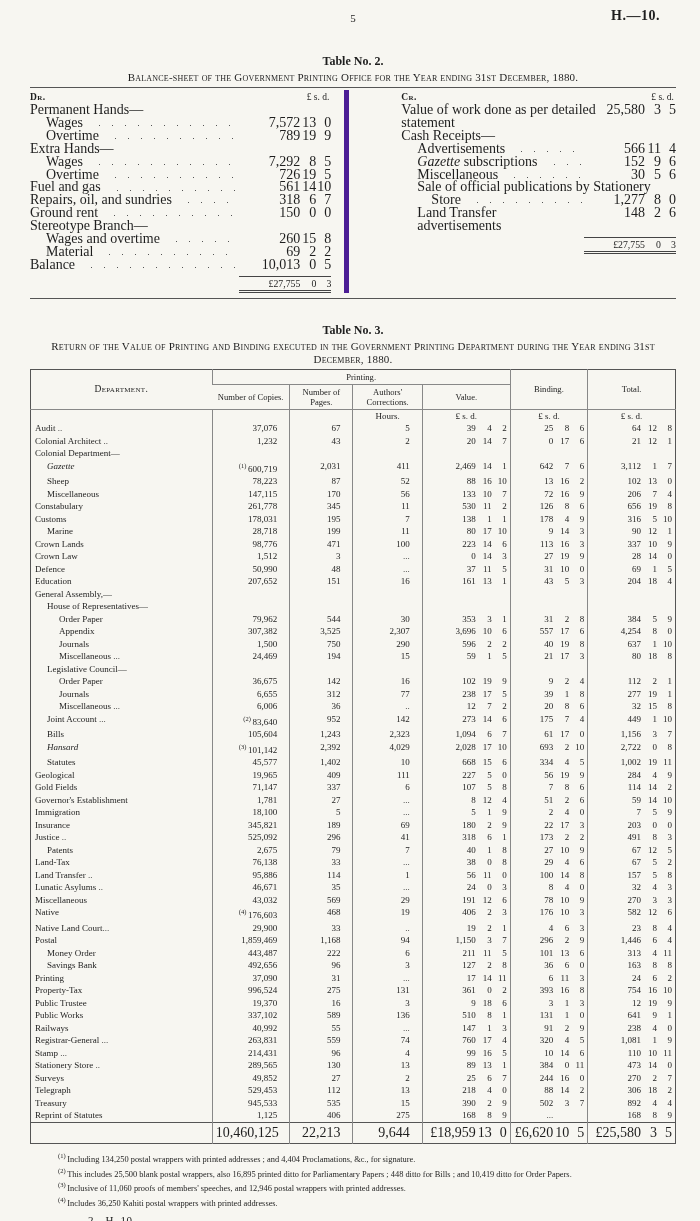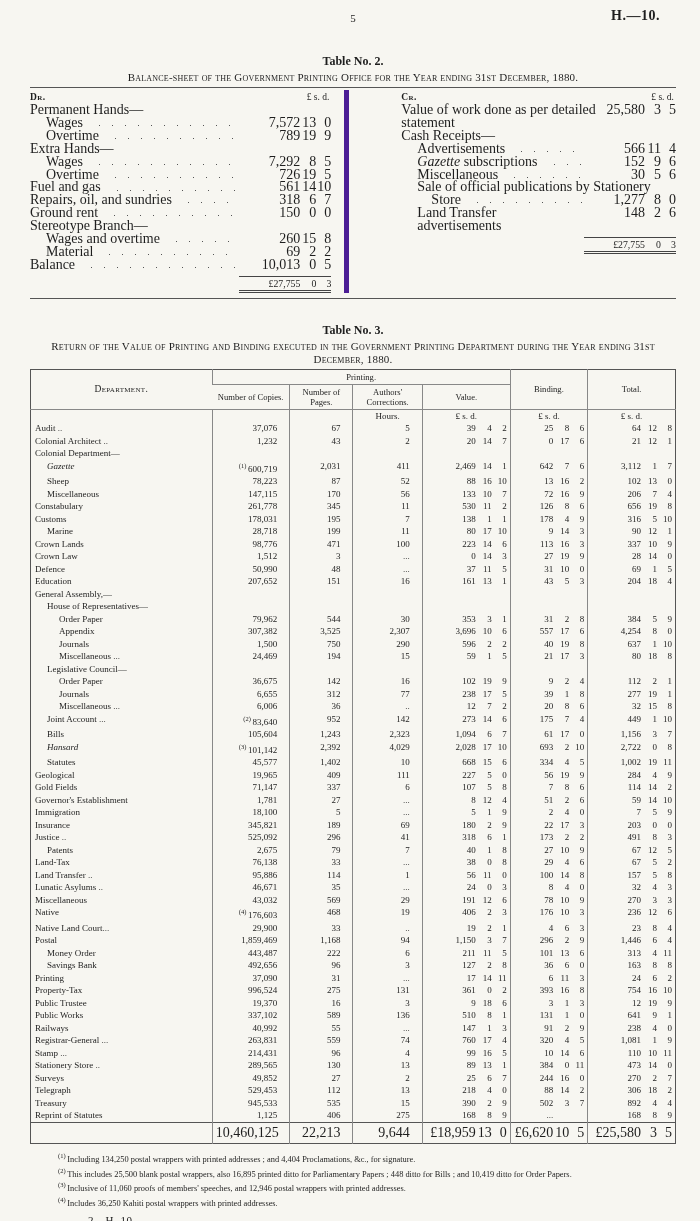--- a/index.html
+++ b/index.html
@@ -1278,21 +1278,21 @@
             </td>
             <td class="c-money">
               <span class="money">
                 <span class="m-p">176</span>
                 <span class="m-s">10</span>
                 <span class="m-d">3</span>
               </span>
             </td>
             <td class="c-money">
               <span class="money">
-                <span class="m-p">236</span>
+                <span class="m-p">582</span>
                 <span class="m-s">12</span>
                 <span class="m-d">6</span>
               </span>
             </td>
           </tr>
           <tr>
             <td class="c-dept ind0"><span>Native Land Court...</span></td>
             <td class="c-num">29,900</td>
             <td class="c-num">33</td>
             <td class="c-num">..</td>

